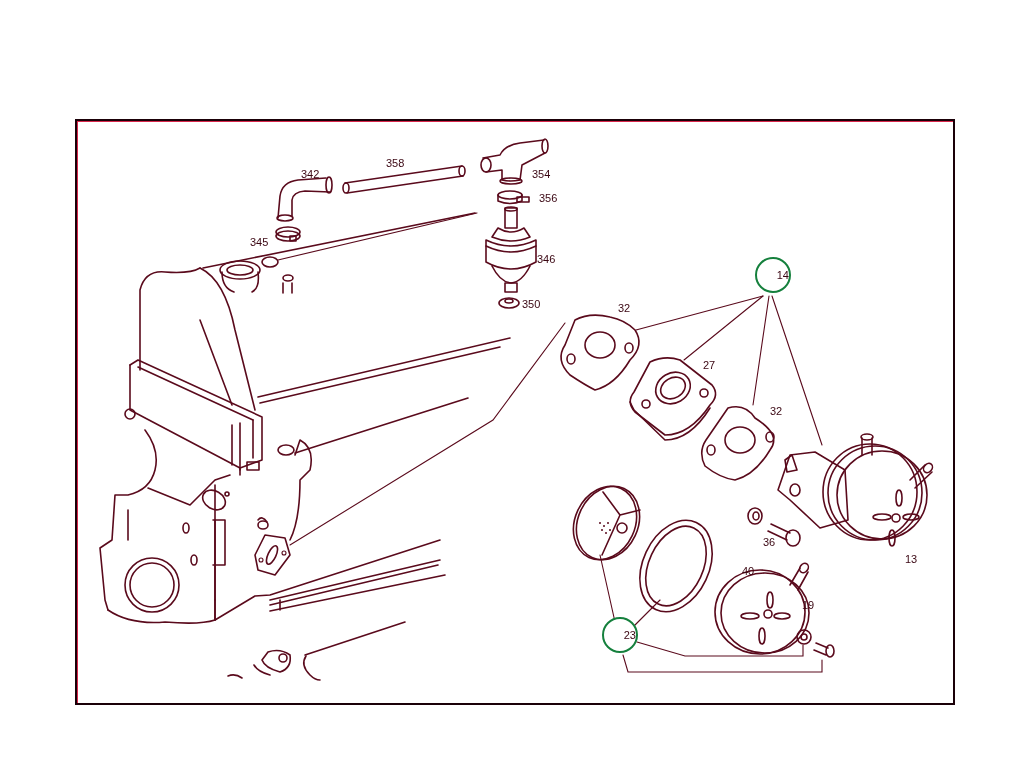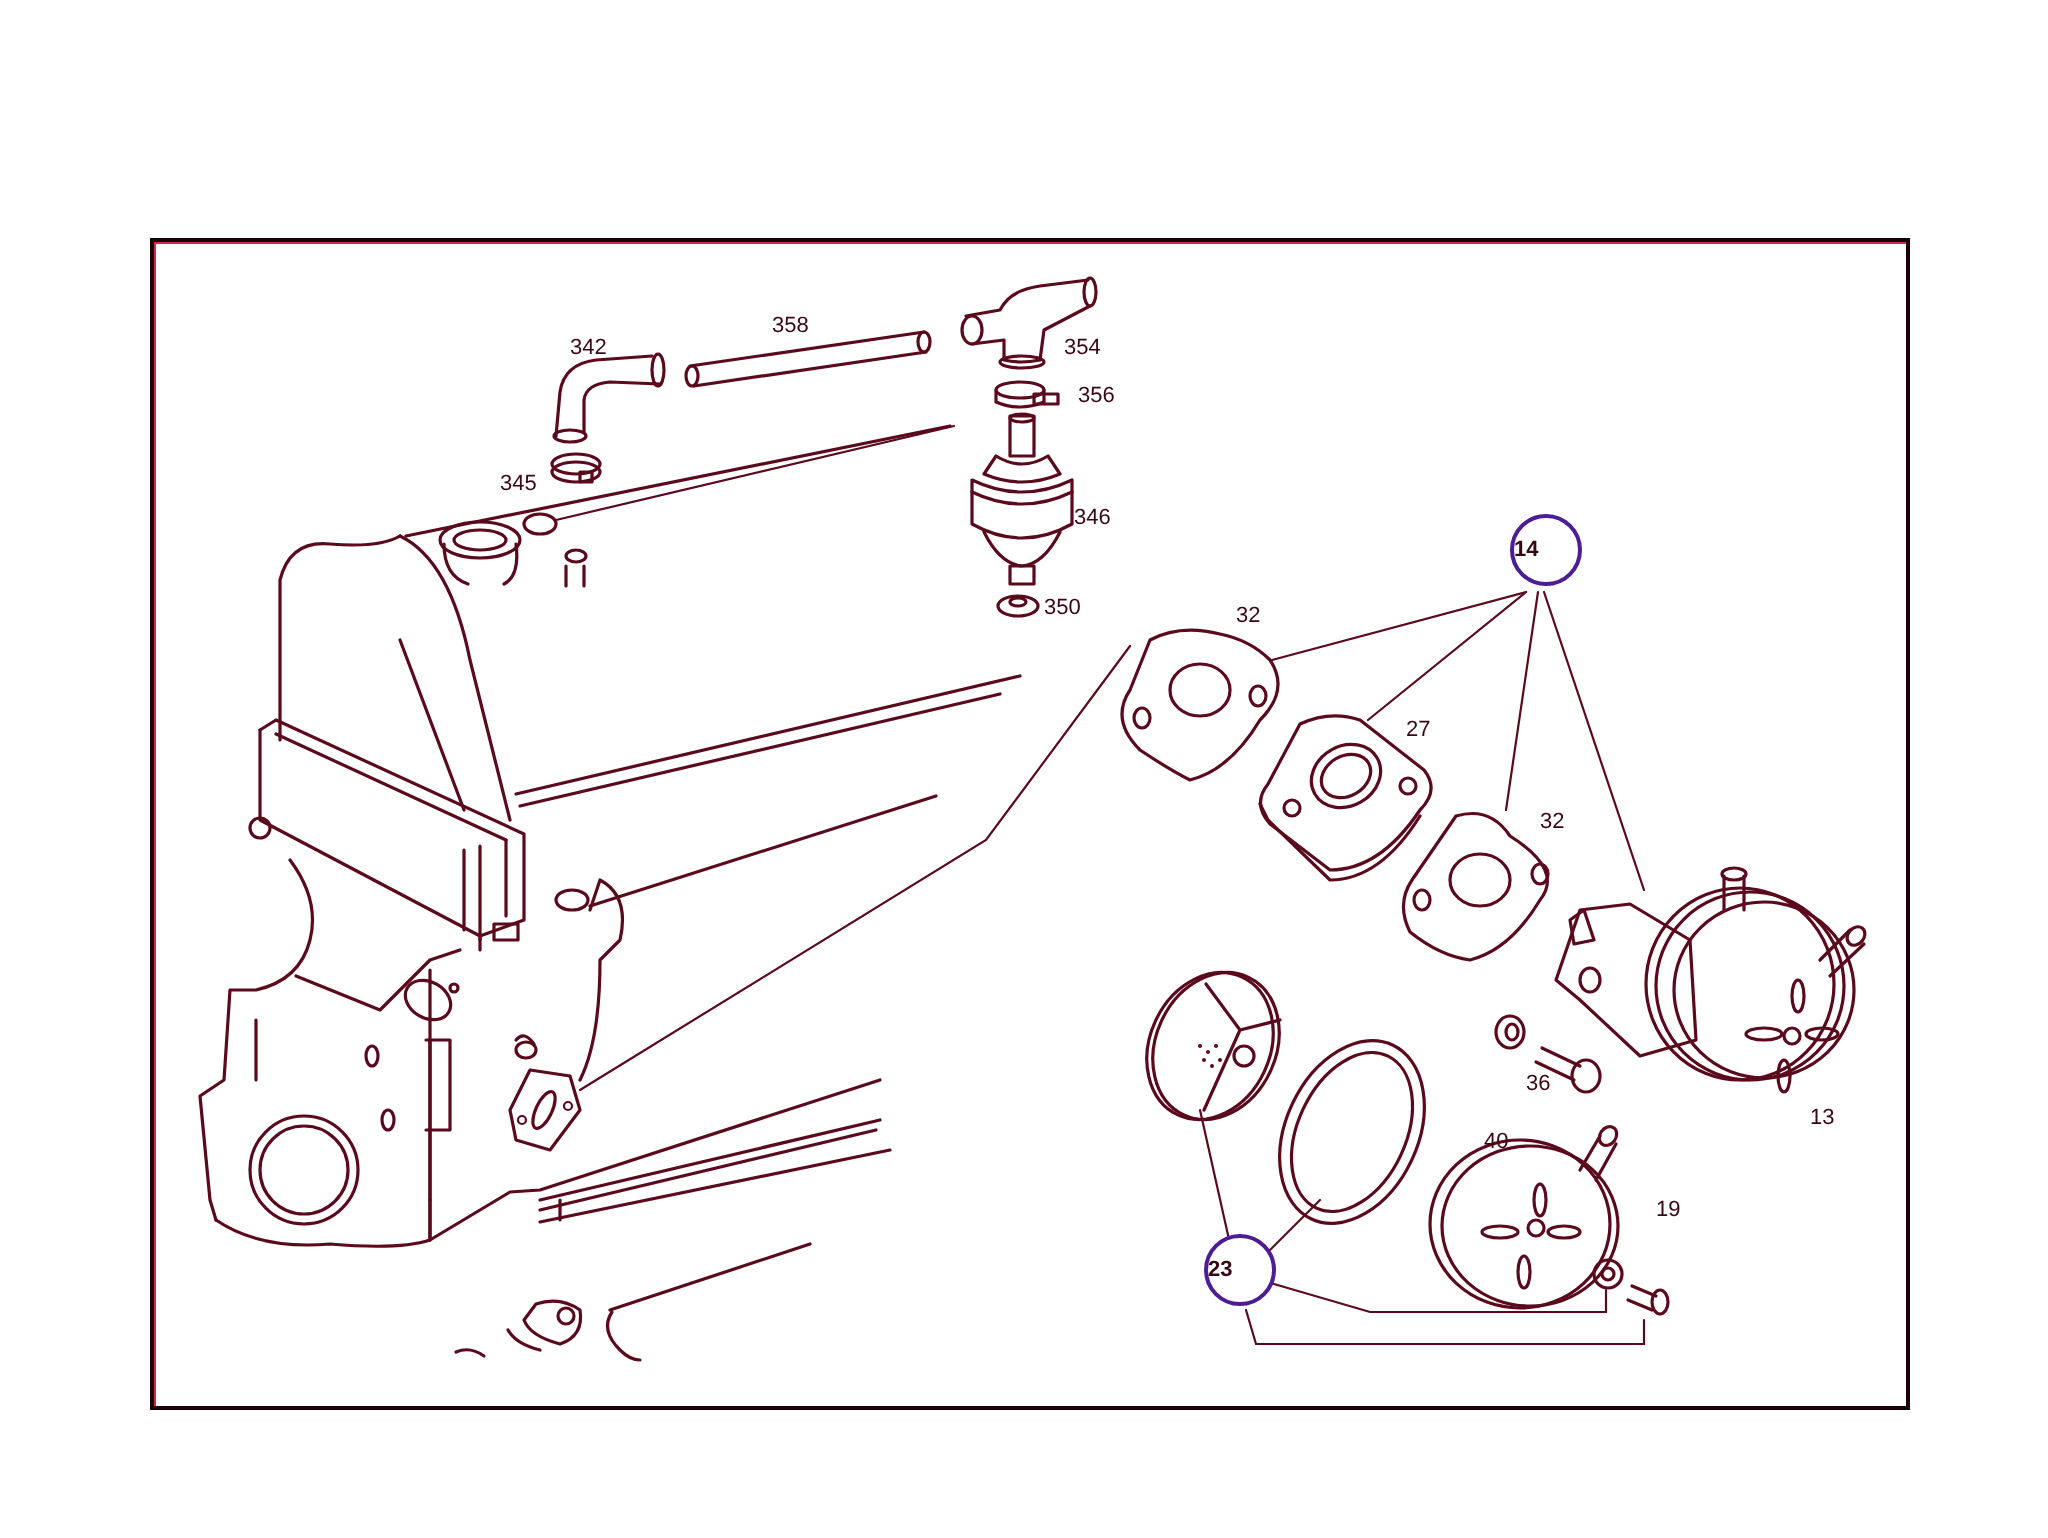--- a/index.html
+++ b/index.html
@@ -6,23 +6,23 @@
     body { width: 1024px; height: 769px; position: relative; overflow: hidden;
            font-family: "Liberation Sans", sans-serif; }
     #diagram-frame { position: absolute; left: 75px; top: 119px; width: 880px; height: 586px;
                      border: 2px solid #1a0008; box-shadow: inset 1px 1px 0 #d8264a; box-sizing: border-box; }
     svg#drawing { position: absolute; left: 0; top: 0; width: 1024px; height: 769px; }
     .ln { fill: none; stroke: #5a0a1c; stroke-width: 1.6; stroke-linecap: round; stroke-linejoin: round; }
     .lt { fill: none; stroke: #5a0a1c; stroke-width: 1.1; stroke-linecap: round; }
     .part-label { position: absolute; font-size: 11px; font-weight: normal; color: #3a0612;
                   line-height: 12px; white-space: nowrap; }
     .callout { position: absolute; width: 36px; height: 36px; border-radius: 50%;
-               border: 2px solid #4c1d95; background: #fff; box-sizing: border-box;
-               display: flex; align-items: center; justify-content: flex-start;
-               font-size: 11px; font-weight: bold; color: #3a0612; }
+               border: 2px solid #15803d; background: #fff; box-sizing: border-box;
+               display: flex; align-items: center; justify-content: flex-end;
+               font-size: 11px; font-weight: normal; color: #3a0612; }
   </style>
 </head>
 <body>
 
 <div id="diagram-frame"></div>
 
 <svg id="drawing" viewBox="0 0 1024 769" xmlns="http://www.w3.org/2000/svg">
 
   <g>
 
@@ -203,33 +203,33 @@
     <path class="ln" d="M816 643 L828 648 M814 650 L826 655"></path>
     <ellipse class="ln" cx="830" cy="651" rx="4" ry="6"></ellipse>
 
     <path class="lt" d="M615 622 L600 555"></path>
     <path class="lt" d="M632 628 L660 600"></path>
     <path class="lt" d="M637 642 L685 656 L803 656 L803 645"></path>
     <path class="lt" d="M623 655 L628 672 L822 672 L822 660"></path>
   </g>
 </svg>
 
-<span class="part-label" style="left:285px;top:168px;text-align:right;">342</span>
+<span class="part-label" style="left:301px;top:168px;text-align:right;">342</span>
 <span class="part-label" style="left:386px;top:157px;">358</span>
 <span class="part-label" style="left:532px;top:168px;">354</span>
 <span class="part-label" style="left:539px;top:192px;">356</span>
 <span class="part-label" style="left:250px;top:224px;margin-top:12px;">345</span>
 <span class="part-label" style="left:537px;top:253px;text-align:right;">346</span>
 <span class="part-label" style="left:522px;top:298px;">350</span>
 <span class="part-label" style="left:618px;top:302px;">32</span>
 <span class="part-label" style="left:703px;top:359px;">27</span>
 <span class="part-label" style="left:770px;top:405px;">32</span>
 <span class="part-label" style="left:742px;top:528px;margin-top:37px;">40</span>
 <span class="part-label" style="left:763px;top:536px;">36</span>
 <span class="part-label" style="left:905px;top:553px;">13</span>
-<span class="part-label" style="left:828px;top:599px;text-align:right;">19</span>
+<span class="part-label" style="left:802px;top:599px;text-align:right;">19</span>
 
 <div class="callout" style="left:755px;top:257px;">
   <span>14</span>
 </div>
 <div class="callout" style="left:602px;top:617px;">
   <span>23</span>
 </div>
 
 </body></html>

